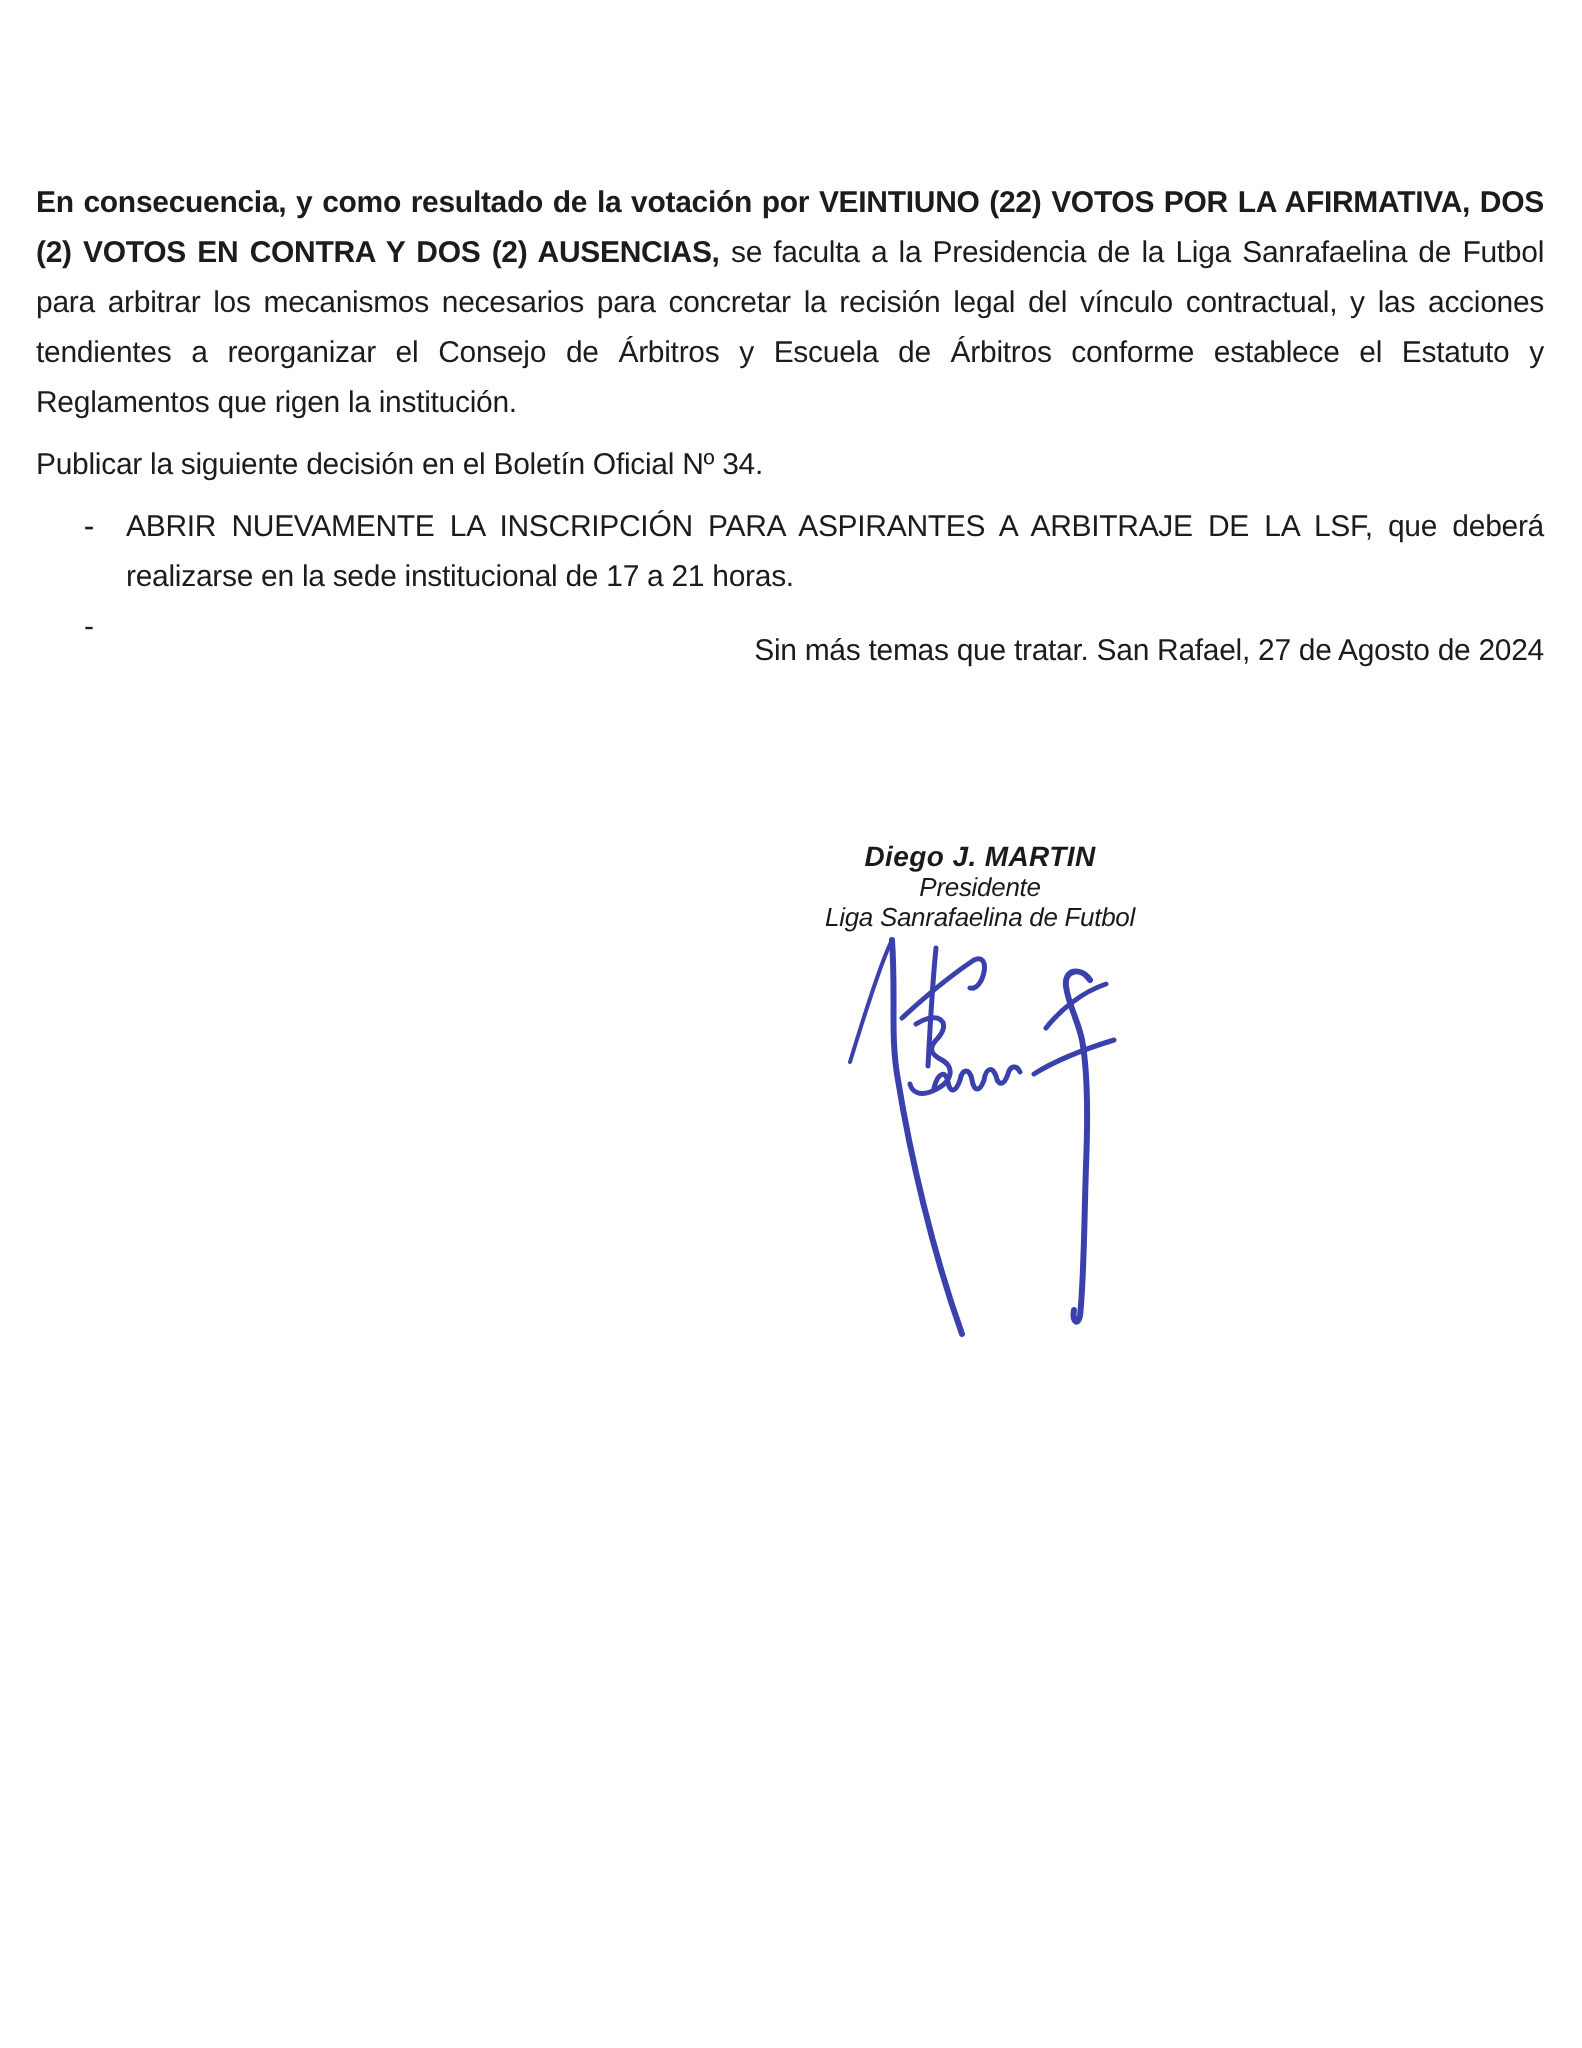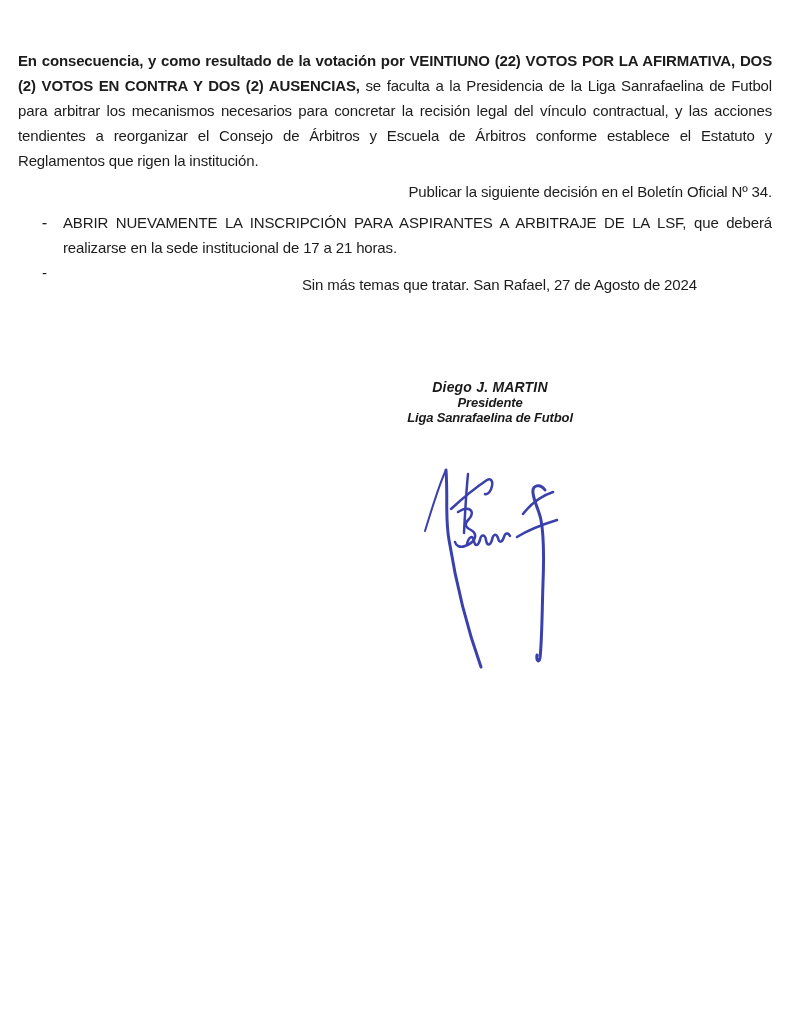--- a/index.html
+++ b/index.html
@@ -1,72 +1,71 @@
 <!DOCTYPE html>
 <html><head>
 <meta charset="utf-8">
 <style>
   html,body{margin:0;padding:0;background:#ffffff;}
   .page{
     position:relative;
     width:791px;height:1024px;
     box-sizing:border-box;
     background:#ffffff;
-    padding:48px 19px 0 18px;
+    padding:89px 19px 0 18px;
     font-family:"Liberation Sans","DejaVu Sans",sans-serif;
     font-size:15px;
     line-height:25px;
     letter-spacing:-0.15px;
     color:#1c1c1c;
     overflow:hidden;
   }
   .para{margin:0;}
   .justify{text-align:justify;}
   .p1{margin-bottom:6px;}
-  .p2{margin-bottom:6px;text-align:right;}
+  .p2{margin-bottom:6px;}
   .p3{margin-bottom:10px;}
   .bold{font-weight:bold;}
   ul.measures{
     list-style:none;
     margin:0 0 12px 0;
     padding:0;
   }
   ul.measures li{
     position:relative;
     padding-left:45px;
     text-align:justify;
   }
   ul.measures .dash{
     position:absolute;
     left:24px;
     top:0;
   }
   .closing{
     margin:0 0 0 284px;
-    text-align:left;
+    text-align:right;
     white-space:nowrap;
   }
   .sig-block{
     width:300px;
     margin:83px 0 0 322px;
     text-align:center;
     color:#1a1a1a;
   }
   .sig-name{
     font-size:14px;
     font-weight:bold;
     font-style:italic;
     line-height:15px;
     letter-spacing:0.2px;
   }
   .sig-title,.sig-org{
     font-size:13px;
     font-style:italic;
     line-height:15px;
-    font-weight:bold;
   }
   .sig-svg{
     position:absolute;
     left:400px;
     top:462px;
     width:175px;
     height:212px;
     pointer-events:none;
   }
   .sig-svg path{fill:none;stroke-linecap:round;stroke-linejoin:round;}

